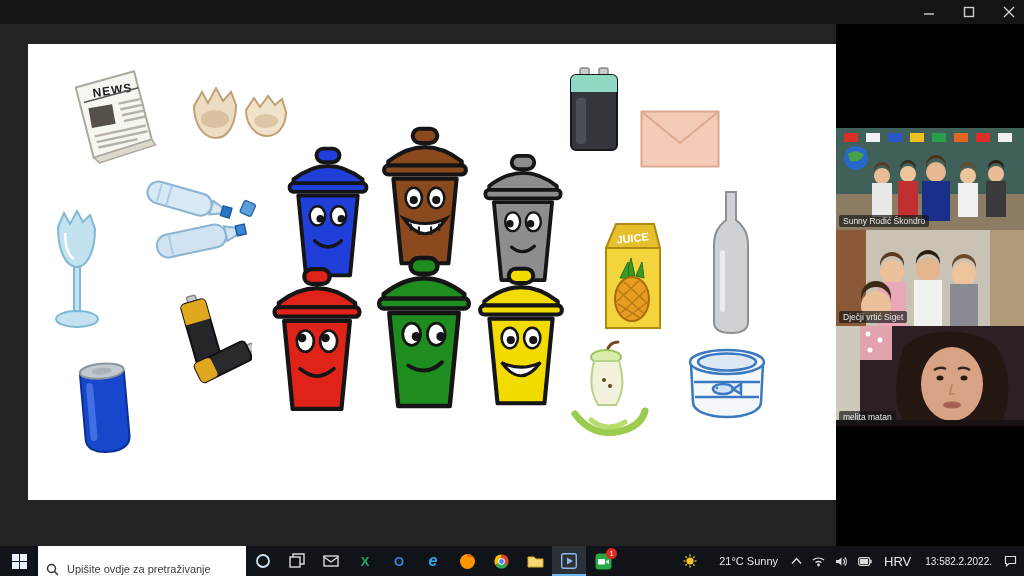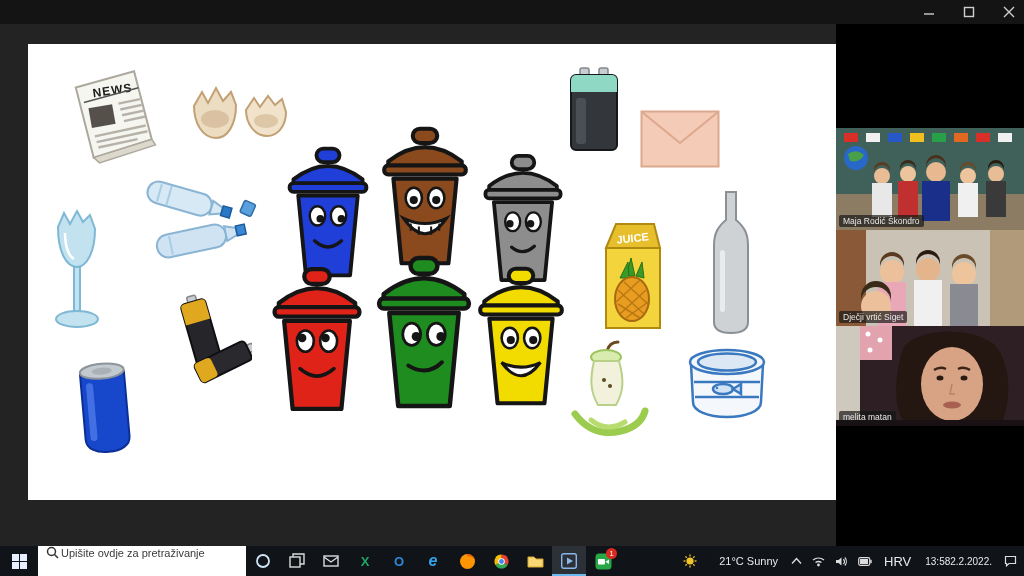--- a/index.html
+++ b/index.html
@@ -48,21 +48,21 @@
   .v1{top:104px;height:102px;}
   .v2{top:206px;height:96px;}
   .v3{top:302px;height:100px;}
   .name-tag{position:absolute;left:3px;bottom:3px;background:rgba(20,20,20,.68);color:#e8e8e8;
             font-size:8.5px;padding:1px 4px;border-radius:2px;white-space:nowrap;}
 
   
   .taskbar{position:absolute;left:0;bottom:0;width:1024px;height:30px;background:#101318;
            display:flex;align-items:stretch;color:#e8e8e8;}
   .tb-btn{width:38px;display:flex;align-items:center;justify-content:center;cursor:pointer;}
-  .searchbox{width:192px;background:#ffffff;display:flex;align-items:flex-start;padding:0 8px;cursor:text;}
+  .searchbox{width:192px;background:#ffffff;display:flex;align-items:flex-end;gap:6px;padding:0 8px;cursor:text;text-decoration:underline;}
   .searchbox input{border:0;outline:0;flex:1;font-size:11px;font-family:"Liberation Sans",sans-serif;
                    color:#222;background:transparent;min-width:0;}
   .searchbox input::placeholder{color:#3a3a3a;}
   .app-ic{width:34px;display:flex;align-items:center;justify-content:center;cursor:pointer;position:relative;}
   .app-ic.active{background:#2c3138;box-shadow:inset 0 -2px 0 #6cb8f0;}
   .badge{position:absolute;top:2px;right:3px;background:#d92b1f;color:#fff;font-size:7.5px;
          width:11px;height:11px;border-radius:50%;display:flex;align-items:center;justify-content:center;}
   .tray{margin-left:auto;display:flex;align-items:center;gap:8px;padding-right:6px;}
   .weather{display:flex;align-items:center;gap:22px;font-size:11px;cursor:pointer;padding:0 4px;}
   .tray-ic{display:flex;align-items:center;justify-content:center;cursor:pointer;padding:0 1px;}
@@ -400,21 +400,21 @@
               <path d="M90 40 A10 10 0 0 1 110 40 L110 37 A10 10 0 0 0 90 37 Z" fill="#4a3018"></path>
             <rect x="86" y="53" width="28" height="40" fill="#1a2f8a"></rect>
             <circle cx="132" cy="48" r="8" fill="#eec49c"></circle>
               <path d="M124 45 A8 8 0 0 1 140 45 L140 42 A8 8 0 0 0 124 42 Z" fill="#6a4a28"></path>
             <rect x="122" y="55" width="20" height="34" fill="#f0f0f0"></rect>
             <circle cx="160" cy="46" r="8" fill="#e8bc94"></circle>
               <path d="M152 43 A8 8 0 0 1 168 43 L168 40 A8 8 0 0 0 152 40 Z" fill="#2a1a10"></path>
             <rect x="150" y="53" width="20" height="36" fill="#3a3a3a"></rect>
           </g>
         </svg>
-        <span class="name-tag">Maja Rodić Škondro</span>
+        <span class="name-tag">Sunny Rodić Škondro</span>
       </div>
 
       <div class="video v3">
         <svg viewBox="0 0 188 100" preserveAspectRatio="none">
           <rect width="188" height="100" fill="#2e1f24"></rect>
           <rect x="0" width="24" height="100" fill="#cfc8bc"></rect>
           <rect x="24" y="0" width="32" height="34" fill="#e2a2ae"></rect>
           <circle cx="32" cy="8" r="2.5" fill="#fff"></circle>
             <circle cx="44" cy="14" r="2.5" fill="#fff"></circle>
             <circle cx="34" cy="24" r="2.5" fill="#fff"></circle>

